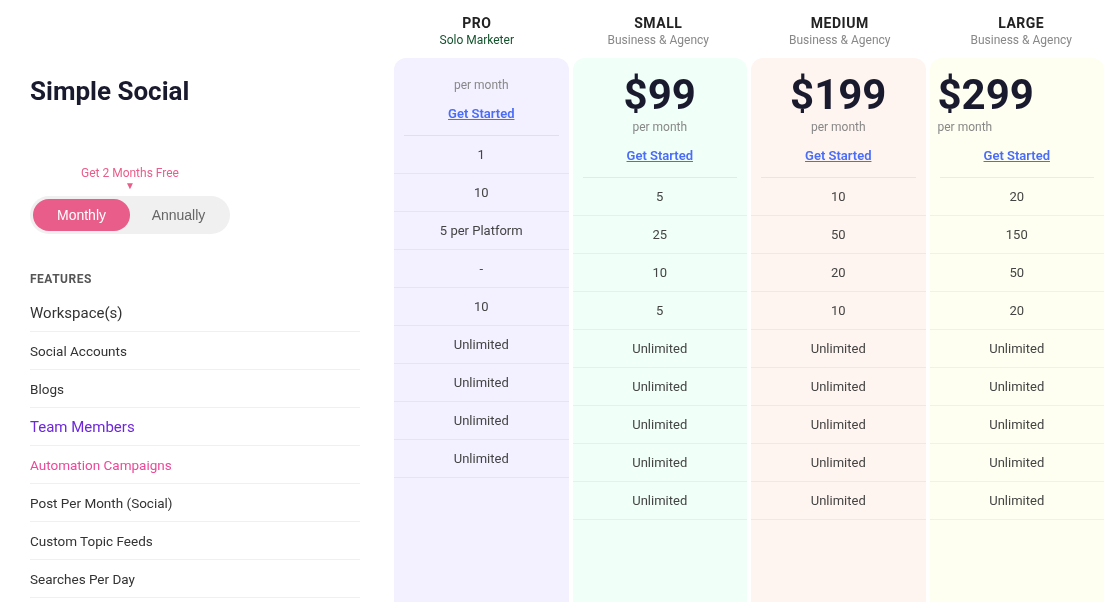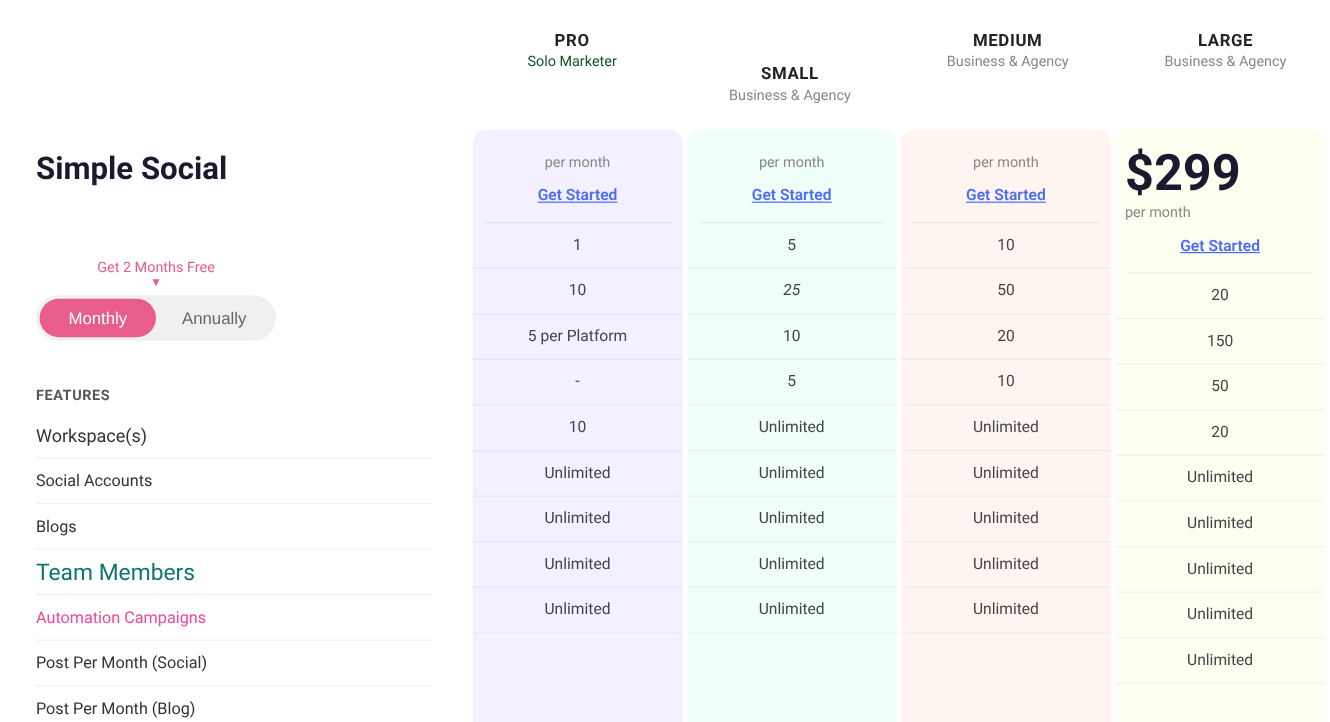--- a/index.html
+++ b/index.html
@@ -12,27 +12,27 @@
   </style>
 </head>
 <body>
 
 <div style="width:1108px; min-height:602px; background:#fff; display:flex; flex-direction:column;">
 
   <div style="display:flex; flex-direction:row; width:1108px;">
 
     <div style="width:390px; flex-shrink:0;"></div>
 
-    <div id="plan-headers" style="display:flex; flex-direction:row; flex:1; padding:12px 4px; gap:16px;">
+    <div id="plan-headers" style="display:flex; flex-direction:row; flex:1; padding:1px 4px; gap:16px;">
         <div style="flex: 1 1 0%; text-align: center; padding: 14px 8px 10px;">
     <div style="font-size:14px; font-weight:700; letter-spacing:0.5px; color:#222; text-transform:uppercase;">PRO</div>
     <div style="font-size:12px; color:#14532d; margin-top:2px;">Solo Marketer</div>
   </div>
         <div style="flex: 1 1 0%; text-align: center; padding: 14px 8px 10px;">
-    <div style="font-size:14px; font-weight:700; letter-spacing:0.5px; color:#222; text-transform:uppercase;margin-top:28px;">SMALL</div>
+    <div style="font-size:14px; font-weight:700; letter-spacing:0.5px; color:#222; text-transform:uppercase;">SMALL</div>
     <div style="font-size:12px; color:#888; margin-top:2px;">Business &amp; Agency</div>
   </div>
         <div style="flex: 1 1 0%; text-align: center; padding: 14px 8px 10px;">
     <div style="font-size:14px; font-weight:700; letter-spacing:0.5px; color:#222; text-transform:uppercase;">MEDIUM</div>
     <div style="font-size:12px; color:#888; margin-top:2px;">Business &amp; Agency</div>
   </div>
         <div style="flex: 1 1 0%; text-align: center; padding: 14px 8px 10px;">
     <div style="font-size:14px; font-weight:700; letter-spacing:0.5px; color:#222; text-transform:uppercase;">LARGE</div>
     <div style="font-size:12px; color:#888; margin-top:2px;">Business &amp; Agency</div>
   </div>
@@ -53,24 +53,23 @@
         <button style="border:none; border-radius:25px; padding:8px 20px; font-size:14px; cursor:pointer; font-weight:500; background:#e85d8a; color:#fff; flex:1;">Monthly</button>
         <button style="border:none; border-radius:25px; padding:8px 20px; font-size:14px; cursor:pointer; font-weight:500; background:transparent; color:#666; flex:1;">Annually</button>
       </div>
 
       <div style="font-size:12px; font-weight:700; color:#555; letter-spacing:0.5px; margin-bottom:8px;">FEATURES</div>
 
       <div id="feature-list">
           <div style="height: 38px; display: flex; align-items: center; font-size: 15px; color: rgb(51, 51, 51); border-bottom: 1px solid rgb(240, 240, 240);">Workspace(s)</div>
           <div style="height: 38px; display: flex; align-items: center; font-size: 13.5px; color: rgb(51, 51, 51); border-bottom: 1px solid rgb(240, 240, 240);">Social Accounts</div>
           <div style="height: 38px; display: flex; align-items: center; font-size: 13.5px; color: rgb(51, 51, 51); border-bottom: 1px solid rgb(240, 240, 240);">Blogs</div>
-          <div style="height: 38px; display: flex; align-items: center; font-size: 19px; color: #0f766e; border-bottom: 1px solid rgb(240, 240, 240);">Team Members</div>
+          <div style="height: 38px; display: flex; align-items: center; font-size: 15px; color: #6d28d9; border-bottom: 1px solid rgb(240, 240, 240);">Team Members</div>
           <div style="height: 38px; display: flex; align-items: center; font-size: 13.5px; color: #ec4899; border-bottom: 1px solid rgb(240, 240, 240);">Automation Campaigns</div>
           <div style="height: 38px; display: flex; align-items: center; font-size: 13.5px; color: rgb(51, 51, 51); border-bottom: 1px solid rgb(240, 240, 240);">Post Per Month (Social)</div>
-          <div style="height: 38px; display: flex; align-items: center; font-size: 13.5px; color: rgb(51, 51, 51); border-bottom: 1px solid rgb(240, 240, 240);">Post Per Month (Blog)</div>
           <div style="height: 38px; display: flex; align-items: center; font-size: 13.5px; color: rgb(51, 51, 51); border-bottom: 1px solid rgb(240, 240, 240);">Custom Topic Feeds</div>
           <div style="height: 38px; display: flex; align-items: center; font-size: 13.5px; color: rgb(51, 51, 51); border-bottom: 1px solid rgb(240, 240, 240);">Searches Per Day</div>
         </div>
     </div>
 
     <div style="display:flex; flex-direction:row; flex:1; padding:0 4px; gap:4px;" id="plans-area">
         <div style="flex: 1 1 0%; border-radius: 12px; overflow: hidden; display: flex; flex-direction: column; background: rgb(243, 240, 255);">
           <div style="text-align: center; padding: 16px 8px 4px;">
     <div style="font-size:12px; color:#888; margin-top:4px;">per month</div>
   </div>
@@ -81,36 +80,38 @@
           <div style="height: 38px; display: flex; align-items: center; justify-content: center; font-size: 13px; color: rgb(68, 68, 68); border-bottom: 1px solid rgba(0, 0, 0, 0.05); text-align: center;">5 per Platform</div>
           <div style="height: 38px; display: flex; align-items: center; justify-content: center; font-size: 13px; color: rgb(68, 68, 68); border-bottom: 1px solid rgba(0, 0, 0, 0.05); text-align: center;">-</div>
           <div style="height: 38px; display: flex; align-items: center; justify-content: center; font-size: 13px; color: rgb(68, 68, 68); border-bottom: 1px solid rgba(0, 0, 0, 0.05); text-align: center;">10</div>
           <div style="height: 38px; display: flex; align-items: center; justify-content: center; font-size: 13px; color: rgb(68, 68, 68); border-bottom: 1px solid rgba(0, 0, 0, 0.05); text-align: center;">Unlimited</div>
           <div style="height: 38px; display: flex; align-items: center; justify-content: center; font-size: 13px; color: rgb(68, 68, 68); border-bottom: 1px solid rgba(0, 0, 0, 0.05); text-align: center;">Unlimited</div>
           <div style="height: 38px; display: flex; align-items: center; justify-content: center; font-size: 13px; color: rgb(68, 68, 68); border-bottom: 1px solid rgba(0, 0, 0, 0.05); text-align: center;">Unlimited</div>
           <div style="height: 38px; display: flex; align-items: center; justify-content: center; font-size: 13px; color: rgb(68, 68, 68); border-bottom: 1px solid rgba(0, 0, 0, 0.05); text-align: center;">Unlimited</div>
         </div>
         <div style="flex: 1 1 0%; border-radius: 12px; overflow: hidden; display: flex; flex-direction: column; background: rgb(240, 255, 248);">
           <div style="text-align: center; padding: 16px 8px 4px;">
+    <div style="font-size:42px; font-weight:700; color:#1a1a2e; line-height:1;">$99</div>
     <div style="font-size:12px; color:#888; margin-top:4px;">per month</div>
   </div>
           <a style="display: block; text-align: center; color: rgb(74, 108, 247); font-size: 13px; font-weight: 600; text-decoration: underline; padding: 10px 8px 14px; cursor: pointer;">Get Started</a>
           <div style="height: 1px; background: rgba(0, 0, 0, 0.07); margin: 0px 10px;"></div>
           <div style="height: 38px; display: flex; align-items: center; justify-content: center; font-size: 13px; color: rgb(68, 68, 68); border-bottom: 1px solid rgba(0, 0, 0, 0.05); text-align: center;">5</div>
-          <div style="height: 38px; display: flex; align-items: center; justify-content: center; font-size: 13px; color: rgb(68, 68, 68); border-bottom: 1px solid rgba(0, 0, 0, 0.05); text-align: center; font-style: italic;">25</div>
+          <div style="height: 38px; display: flex; align-items: center; justify-content: center; font-size: 13px; color: rgb(68, 68, 68); border-bottom: 1px solid rgba(0, 0, 0, 0.05); text-align: center;">25</div>
           <div style="height: 38px; display: flex; align-items: center; justify-content: center; font-size: 13px; color: rgb(68, 68, 68); border-bottom: 1px solid rgba(0, 0, 0, 0.05); text-align: center;">10</div>
           <div style="height: 38px; display: flex; align-items: center; justify-content: center; font-size: 13px; color: rgb(68, 68, 68); border-bottom: 1px solid rgba(0, 0, 0, 0.05); text-align: center;">5</div>
           <div style="height: 38px; display: flex; align-items: center; justify-content: center; font-size: 13px; color: rgb(68, 68, 68); border-bottom: 1px solid rgba(0, 0, 0, 0.05); text-align: center;">Unlimited</div>
           <div style="height: 38px; display: flex; align-items: center; justify-content: center; font-size: 13px; color: rgb(68, 68, 68); border-bottom: 1px solid rgba(0, 0, 0, 0.05); text-align: center;">Unlimited</div>
           <div style="height: 38px; display: flex; align-items: center; justify-content: center; font-size: 13px; color: rgb(68, 68, 68); border-bottom: 1px solid rgba(0, 0, 0, 0.05); text-align: center;">Unlimited</div>
           <div style="height: 38px; display: flex; align-items: center; justify-content: center; font-size: 13px; color: rgb(68, 68, 68); border-bottom: 1px solid rgba(0, 0, 0, 0.05); text-align: center;">Unlimited</div>
           <div style="height: 38px; display: flex; align-items: center; justify-content: center; font-size: 13px; color: rgb(68, 68, 68); border-bottom: 1px solid rgba(0, 0, 0, 0.05); text-align: center;">Unlimited</div>
         </div>
         <div style="flex: 1 1 0%; border-radius: 12px; overflow: hidden; display: flex; flex-direction: column; background: rgb(255, 245, 240);">
           <div style="text-align: center; padding: 16px 8px 4px;">
+    <div style="font-size:42px; font-weight:700; color:#1a1a2e; line-height:1;">$199</div>
     <div style="font-size:12px; color:#888; margin-top:4px;">per month</div>
   </div>
           <a style="display: block; text-align: center; color: rgb(74, 108, 247); font-size: 13px; font-weight: 600; text-decoration: underline; padding: 10px 8px 14px; cursor: pointer;">Get Started</a>
           <div style="height: 1px; background: rgba(0, 0, 0, 0.07); margin: 0px 10px;"></div>
           <div style="height: 38px; display: flex; align-items: center; justify-content: center; font-size: 13px; color: rgb(68, 68, 68); border-bottom: 1px solid rgba(0, 0, 0, 0.05); text-align: center;">10</div>
           <div style="height: 38px; display: flex; align-items: center; justify-content: center; font-size: 13px; color: rgb(68, 68, 68); border-bottom: 1px solid rgba(0, 0, 0, 0.05); text-align: center;">50</div>
           <div style="height: 38px; display: flex; align-items: center; justify-content: center; font-size: 13px; color: rgb(68, 68, 68); border-bottom: 1px solid rgba(0, 0, 0, 0.05); text-align: center;">20</div>
           <div style="height: 38px; display: flex; align-items: center; justify-content: center; font-size: 13px; color: rgb(68, 68, 68); border-bottom: 1px solid rgba(0, 0, 0, 0.05); text-align: center;">10</div>
           <div style="height: 38px; display: flex; align-items: center; justify-content: center; font-size: 13px; color: rgb(68, 68, 68); border-bottom: 1px solid rgba(0, 0, 0, 0.05); text-align: center;">Unlimited</div>
           <div style="height: 38px; display: flex; align-items: center; justify-content: center; font-size: 13px; color: rgb(68, 68, 68); border-bottom: 1px solid rgba(0, 0, 0, 0.05); text-align: center;">Unlimited</div>

